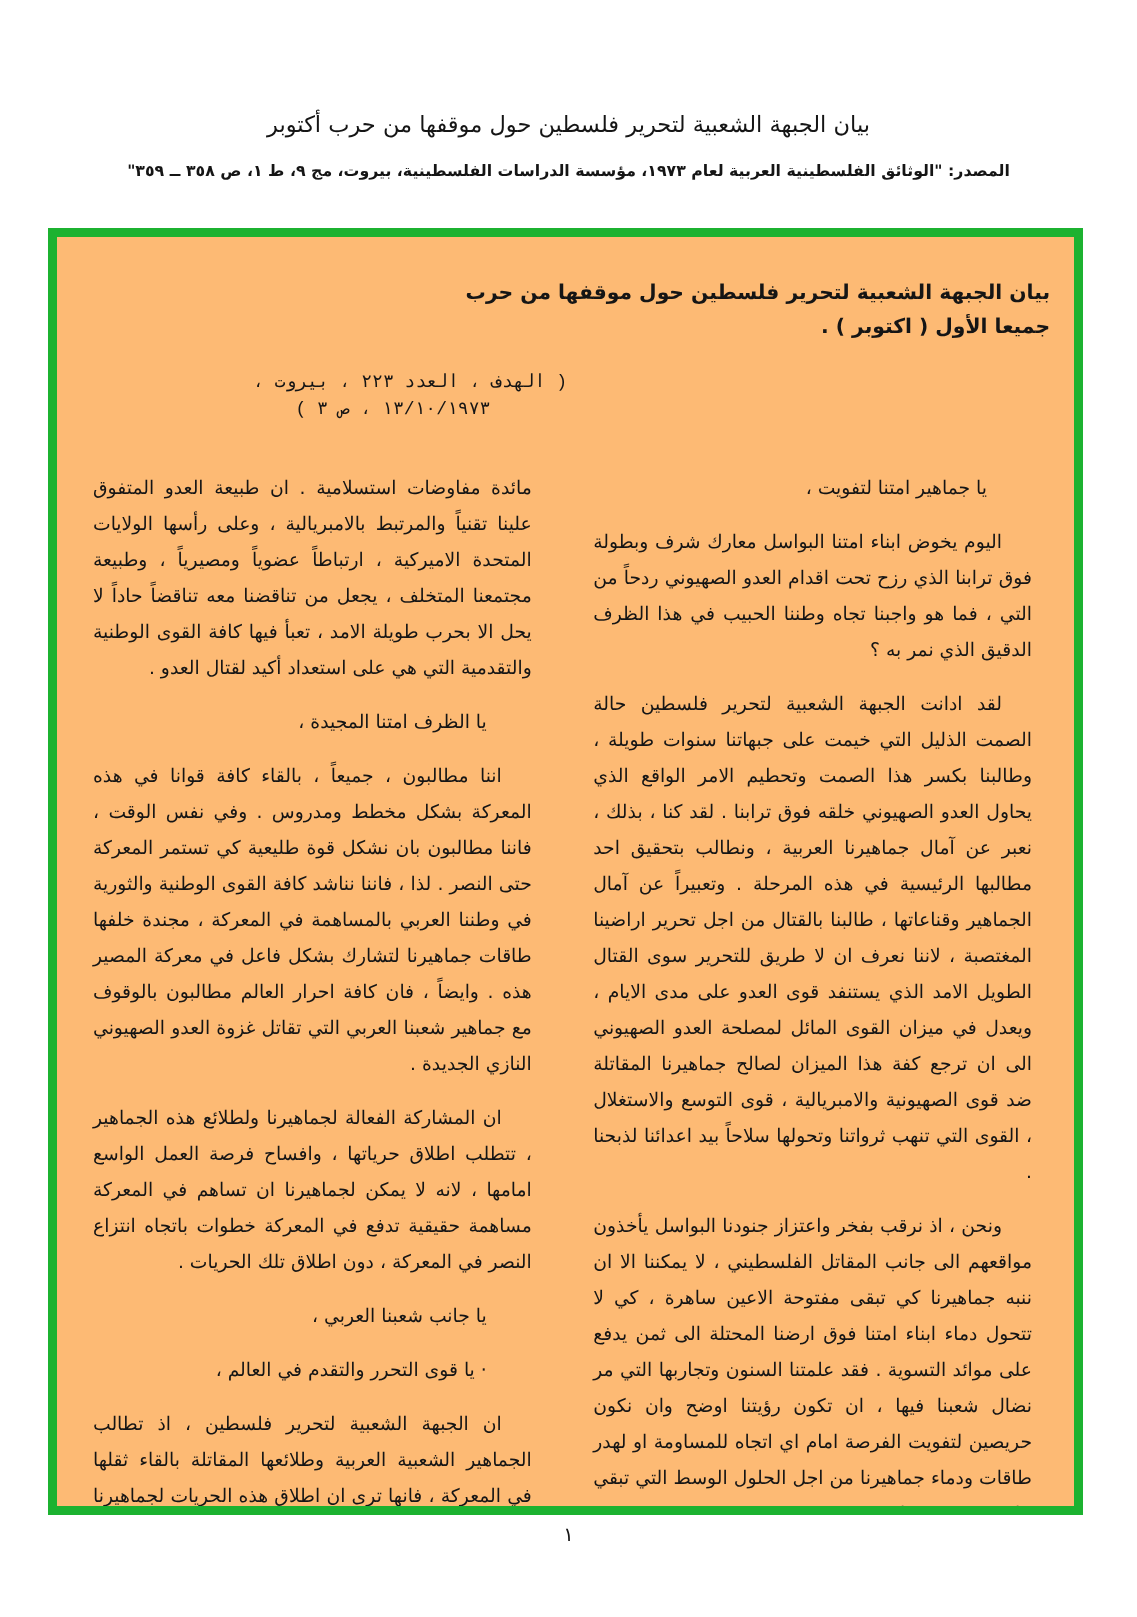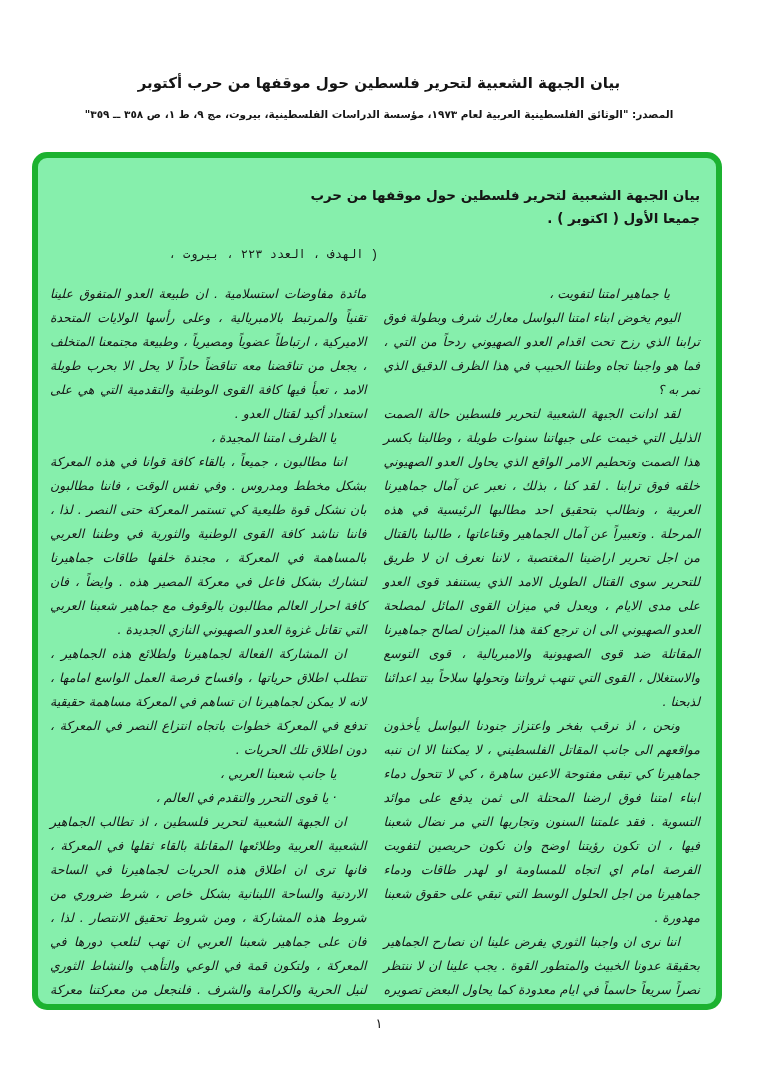--- a/index.html
+++ b/index.html
@@ -17,40 +17,40 @@
     position: relative;
     width: 758px;
     height: 1078px;
   }
   .page-header {
     text-align: center;
     padding-top: 74px;
   }
   .page-title {
     font-size: 15px;
-    font-weight: bold;
+    font-weight: normal;
     margin: 0 0 16px 0;
   }
   .source-line {
     font-size: 10.5px;
     font-weight: bold;
     margin: 0;
   }
   .doc-box {
     position: absolute;
     left: 32px;
     top: 152px;
     width: 690px;
     height: 858px;
     box-sizing: border-box;
     border: 6px solid #1cb230;
-    border-radius: 15px;
+    border-radius: 0;
     padding: 26px 16px 0 12px;
     overflow: hidden;
-    background: #86efac;
+    background: #fdba74;
   }
   .doc-heading {
     width: 472px;
     font-size: 13.5px;
     font-weight: bold;
     line-height: 1.7;
     text-align: right;
   }
   .citation {
     margin-top: 16px;
@@ -71,22 +71,21 @@
     gap: 17px;
     margin-top: 18px;
   }
   .col {
     width: 320px;
     font-size: 12.5px;
     line-height: 24px;
     text-align: justify;
   }
   .col p {
-    margin: 0;
-    font-style: italic;
+    margin: 12px;
   }
   .col p.body {
     text-indent: 1.6em;
   }
   .col p.cont {
     text-indent: 0;
   }
   .col p.address {
     text-align: right;
     text-indent: 2.4em;
@@ -112,20 +111,21 @@
 
   <div class="doc-box">
 
     <div class="doc-heading">
       <div>بيان الجبهة الشعبية لتحرير فلسطين حول موقفها من حرب</div>
       <div>جميعا الأول ( اكتوبر ) .</div>
     </div>
 
     <div class="citation">
       <div class="cit1">( الهدف ، العدد ٢٢٣ ، بيروت ،</div>
+      <div class="cit2">١٣/١٠/١٩٧٣ ، ص ٣ )</div>
     </div>
 
     <div class="columns">
 
       <div class="col col-right">
         <p class="address">يا جماهير امتنا لتفويت ،</p>
         <p class="body">اليوم يخوض ابناء امتنا البواسل معارك شرف وبطولة فوق ترابنا الذي رزح تحت اقدام العدو الصهيوني ردحاً من التي ، فما هو واجبنا تجاه وطننا الحبيب في هذا الظرف الدقيق الذي نمر به ؟</p>
         <p class="body">لقد ادانت الجبهة الشعبية لتحرير فلسطين حالة الصمت الذليل التي خيمت على جبهاتنا سنوات طويلة ، وطالبنا بكسر هذا الصمت وتحطيم الامر الواقع الذي يحاول العدو الصهيوني خلقه فوق ترابنا . لقد كنا ، بذلك ، نعبر عن آمال جماهيرنا العربية ، ونطالب بتحقيق احد مطالبها الرئيسية في هذه المرحلة . وتعبيراً عن آمال الجماهير وقناعاتها ، طالبنا بالقتال من اجل تحرير اراضينا المغتصبة ، لاننا نعرف ان لا طريق للتحرير سوى القتال الطويل الامد الذي يستنفد قوى العدو على مدى الايام ، ويعدل في ميزان القوى المائل لمصلحة العدو الصهيوني الى ان ترجع كفة هذا الميزان لصالح جماهيرنا المقاتلة ضد قوى الصهيونية والامبريالية ، قوى التوسع والاستغلال ، القوى التي تنهب ثرواتنا وتحولها سلاحاً بيد اعدائنا لذبحنا .</p>
         <p class="body">ونحن ، اذ نرقب بفخر واعتزاز جنودنا البواسل يأخذون مواقعهم الى جانب المقاتل الفلسطيني ، لا يمكننا الا ان ننبه جماهيرنا كي تبقى مفتوحة الاعين ساهرة ، كي لا تتحول دماء ابناء امتنا فوق ارضنا المحتلة الى ثمن يدفع على موائد التسوية . فقد علمتنا السنون وتجاربها التي مر نضال شعبنا فيها ، ان تكون رؤيتنا اوضح وان نكون حريصين لتفويت الفرصة امام اي اتجاه للمساومة او لهدر طاقات ودماء جماهيرنا من اجل الحلول الوسط التي تبقي على حقوق شعبنا مهدورة .</p>
         <p class="body">اننا نرى ان واجبنا الثوري يفرض علينا ان نصارح الجماهير بحقيقة عدونا الخبيث والمتطور القوة . يجب علينا ان لا ننتظر نصراً سريعاً حاسماً في ايام معدودة كما يحاول البعض تصويره ، بل يجب ان نأخذ من بدء المعركة فرصة لنعمل جاهدين لكي نستمر بشكل متصل حتى التحرير .</p>

